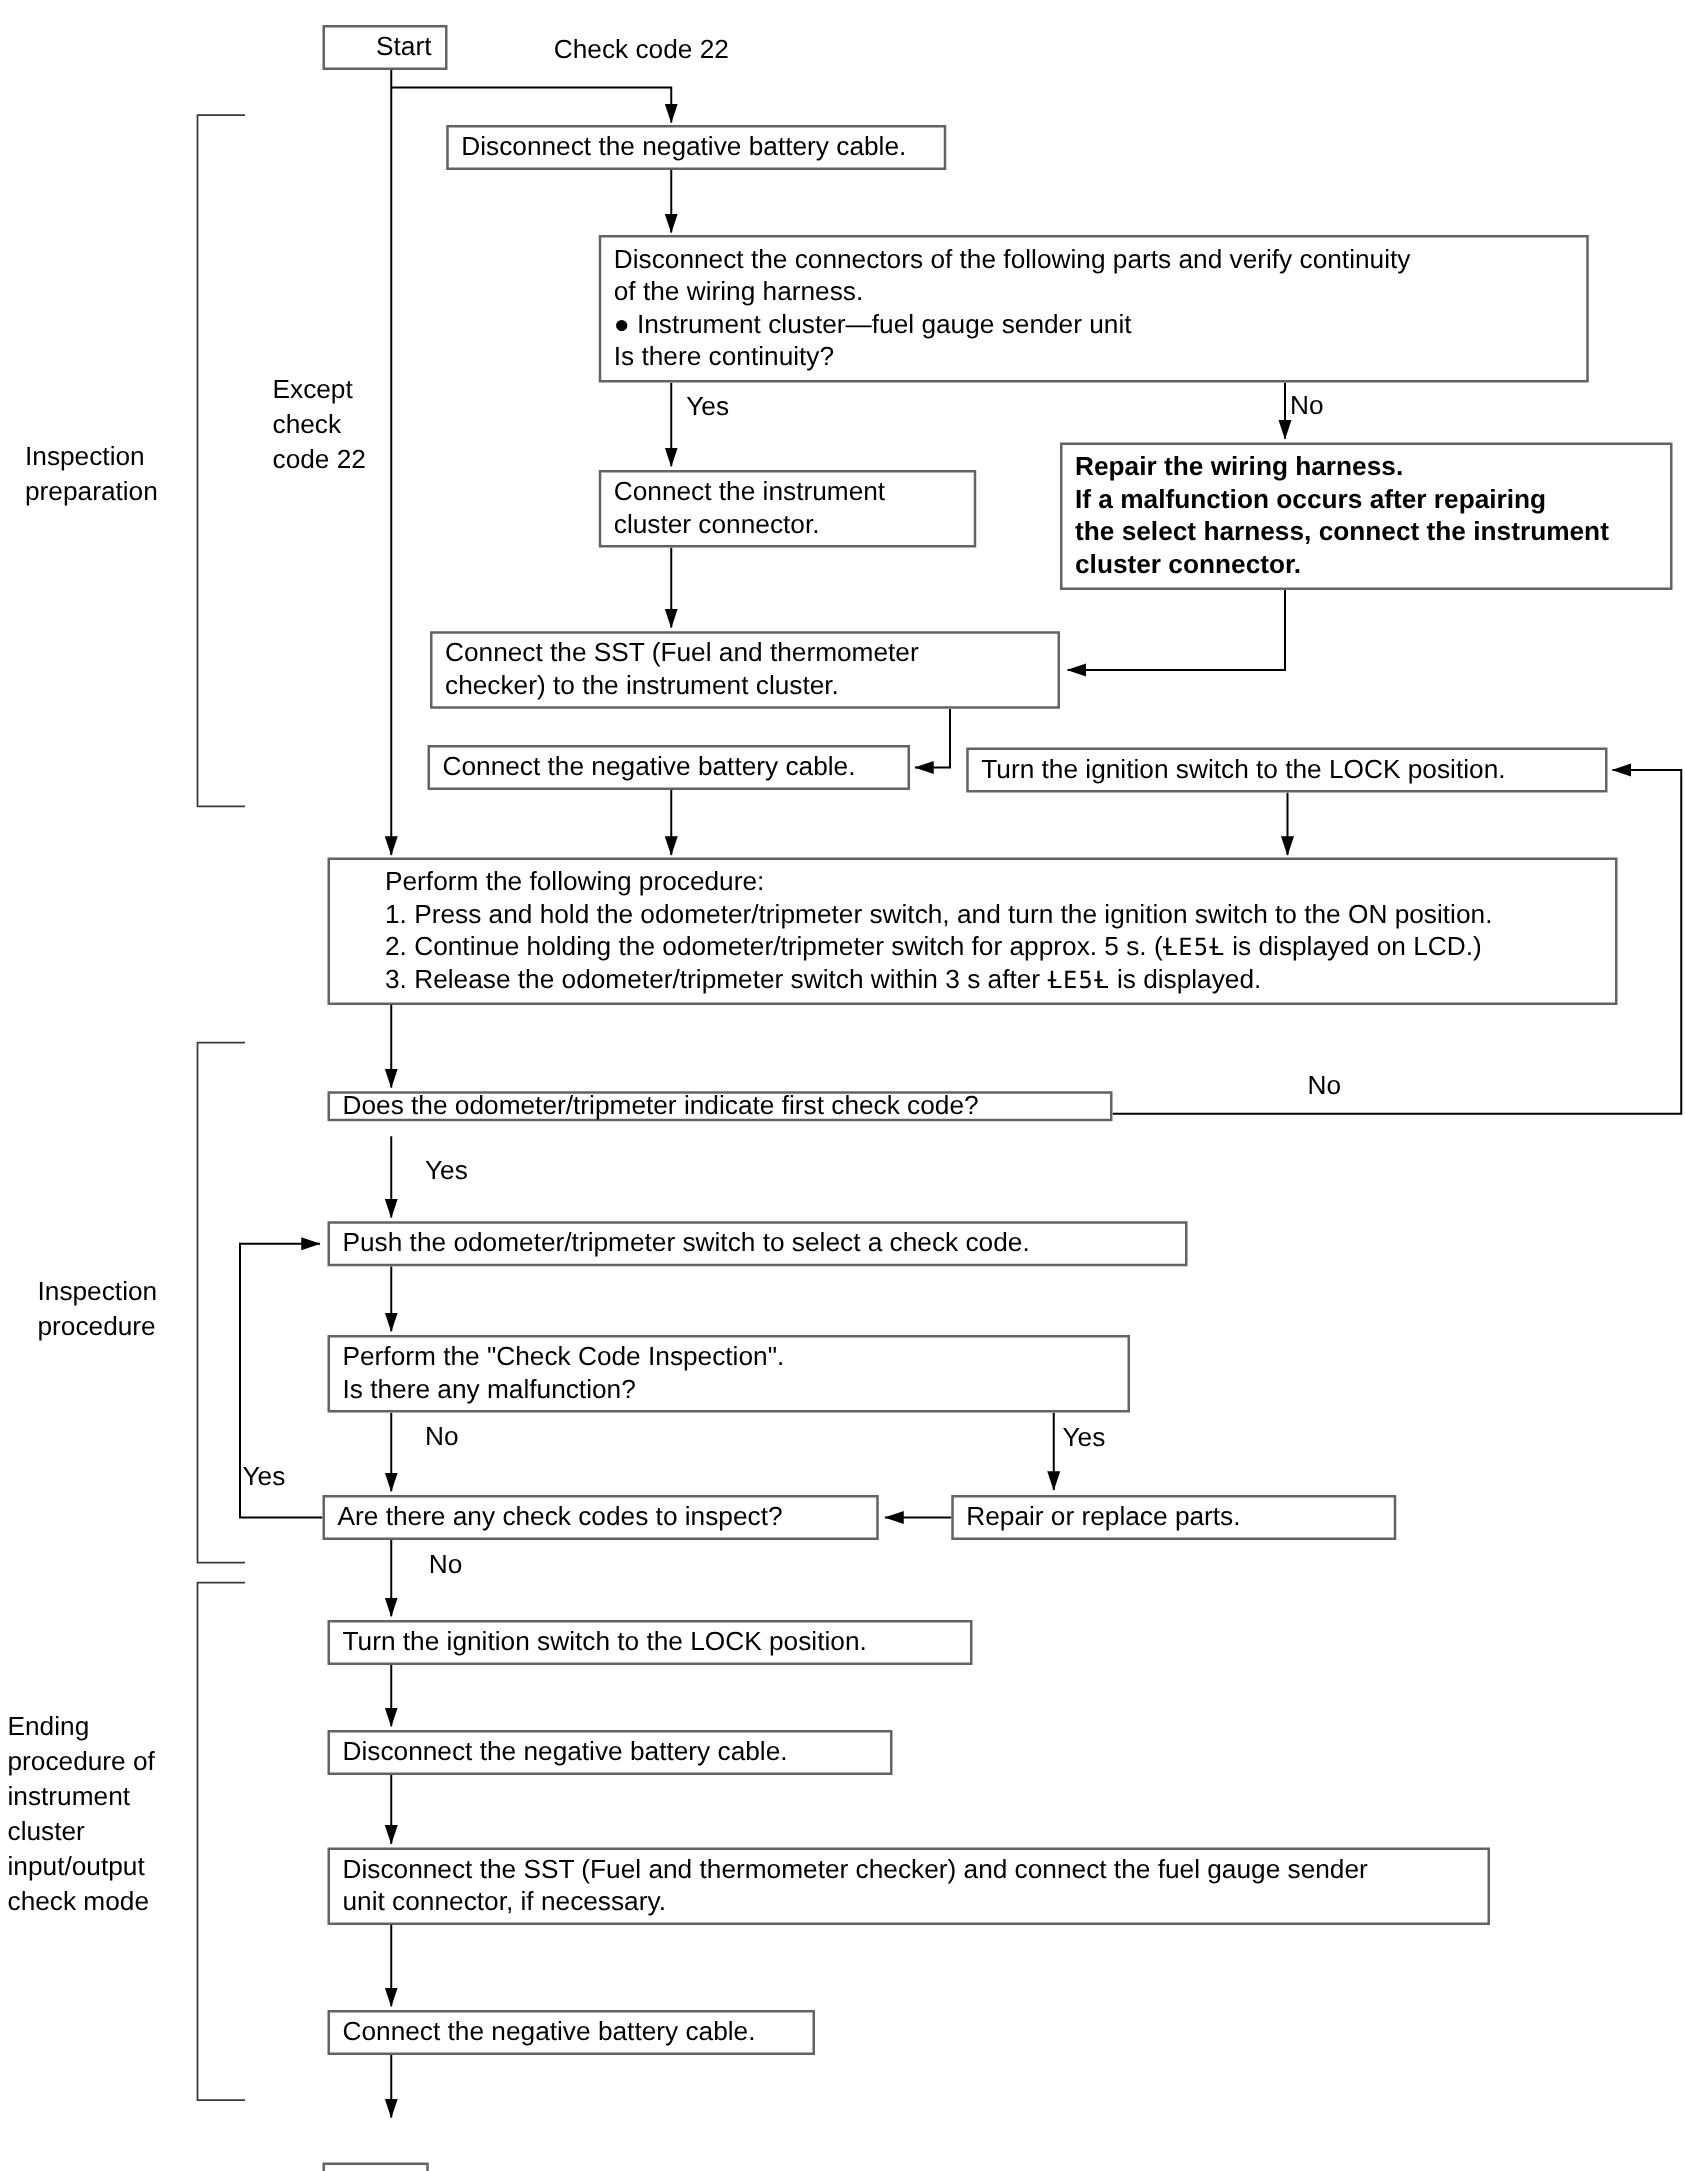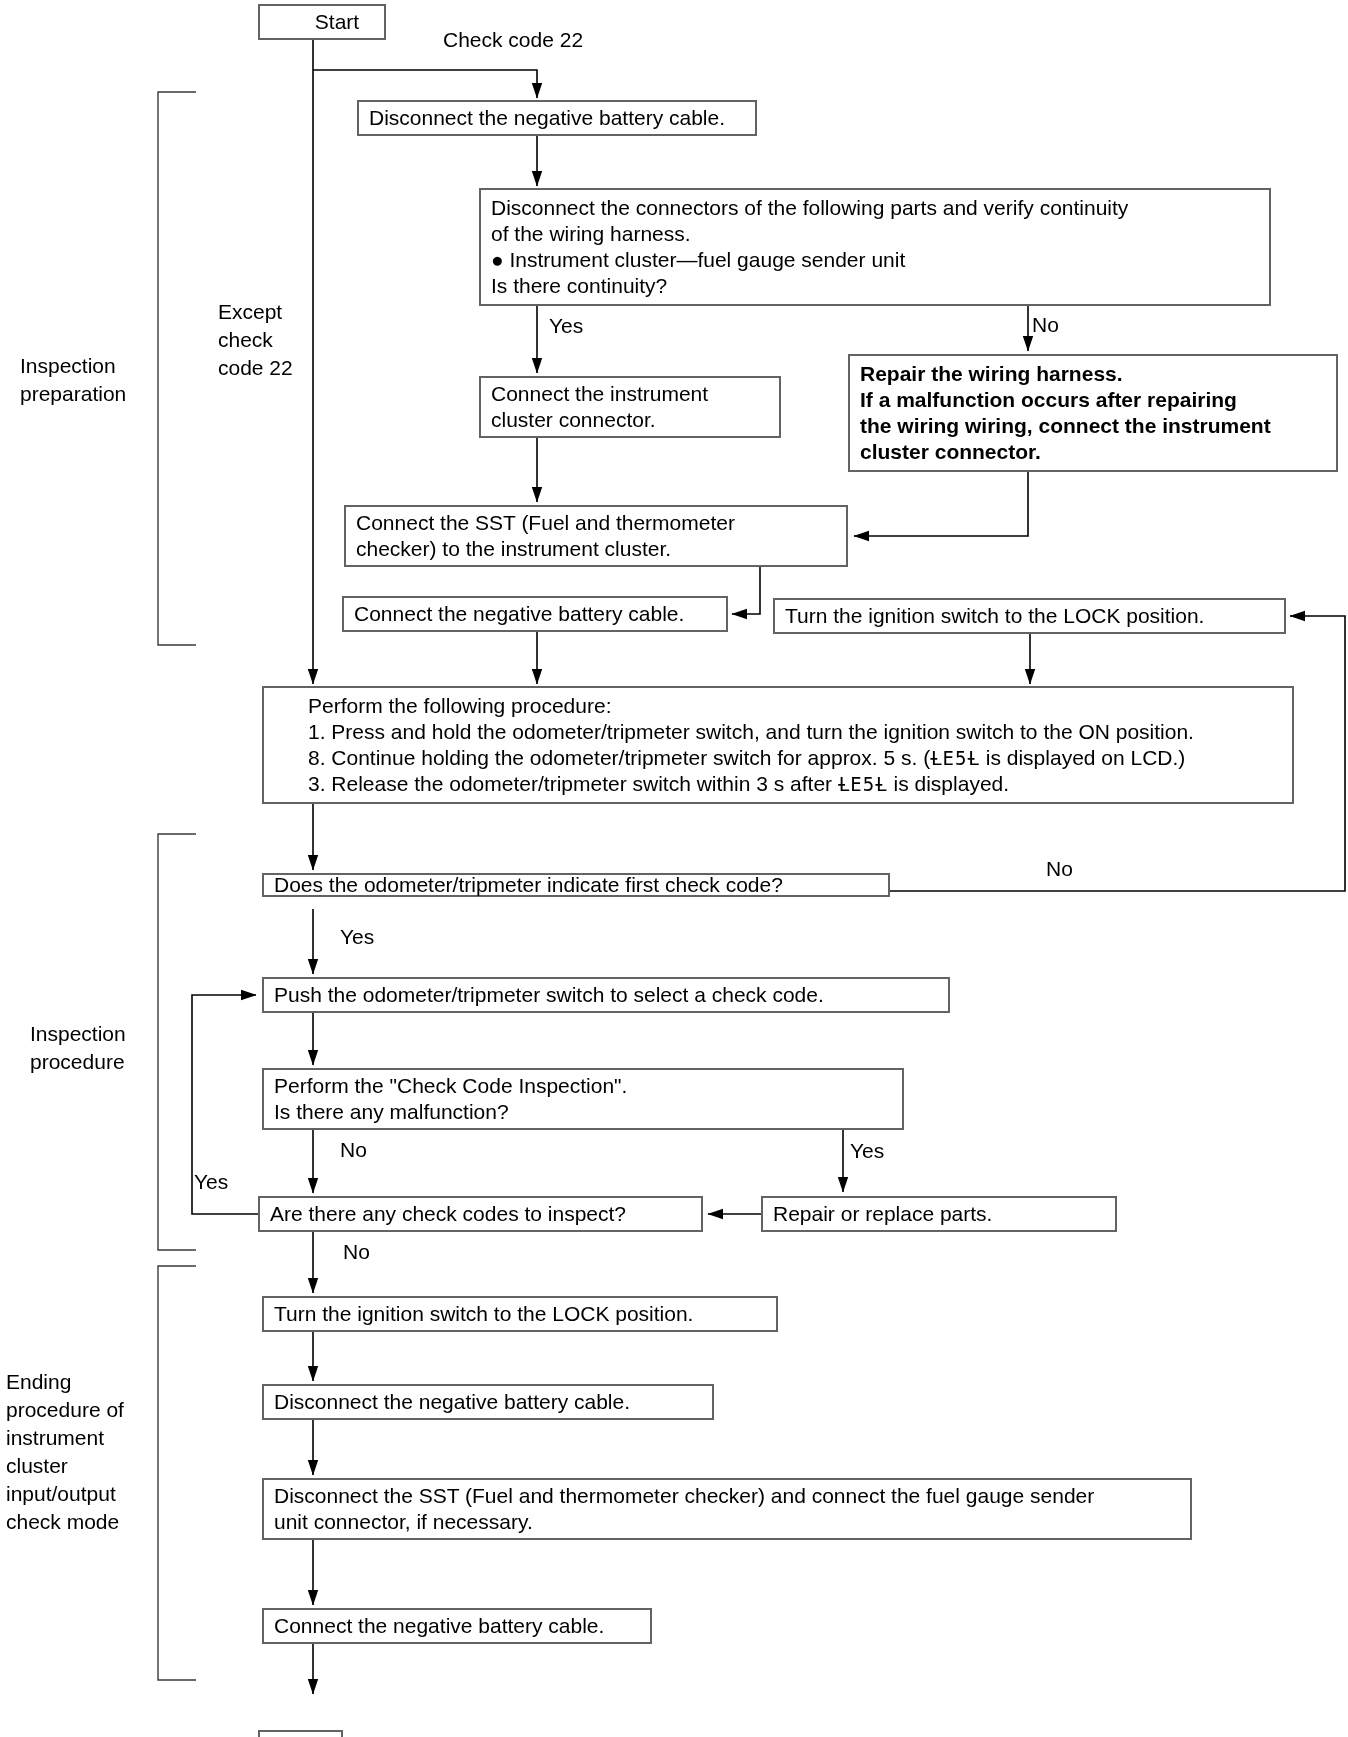--- a/index.html
+++ b/index.html
@@ -55,21 +55,21 @@
     <path d="M313,1540 L313,1605" marker-end="url(#ah)"></path>
     <path d="M313,1644 L313,1694" marker-end="url(#ah)"></path>
   </g>
   <g stroke="#3a3a3a" stroke-width="1.4" fill="none">
     <path d="M196,92 L158,92 L158,645 L196,645"></path>
     <path d="M196,834 L158,834 L158,1250 L196,1250"></path>
     <path d="M196,1266 L158,1266 L158,1680 L196,1680"></path>
   </g>
 </svg>
 
-<div class="node terminal center" style="left:258px;top:4px;width:128px;height:36px;padding-left:40px;">
+<div class="node terminal center" style="left:258px;top:20px;width:100px;height:36px;padding-left:40px;">
   <div class="ln">Start</div>
 </div>
 
 <div class="node" style="left:357px;top:100px;width:400px;height:36px;">
   <div class="ln">Disconnect the negative battery cable.</div>
 </div>
 
 <div class="node" style="left:479px;top:188px;width:792px;height:118px;">
   <div class="ln">Disconnect the connectors of the following parts and verify continuity</div>
   <div class="ln">of the wiring harness.</div>
@@ -78,42 +78,42 @@
 </div>
 
 <div class="node" style="left:479px;top:376px;width:302px;height:62px;">
   <div class="ln">Connect the instrument</div>
   <div class="ln">cluster connector.</div>
 </div>
 
 <div class="node" style="left:848px;top:354px;width:490px;height:118px;font-weight:bold;">
   <div class="ln">Repair the wiring harness.</div>
   <div class="ln">If a malfunction occurs after repairing</div>
-  <div class="ln">the wiring wiring, connect the instrument</div>
+  <div class="ln">the select harness, connect the instrument</div>
   <div class="ln">cluster connector.</div>
 </div>
 
 <div class="node" style="left:344px;top:505px;width:504px;height:62px;">
   <div class="ln">Connect the SST (Fuel and thermometer</div>
   <div class="ln">checker) to the instrument cluster.</div>
 </div>
 
 <div class="node" style="left:342px;top:596px;width:386px;height:36px;">
   <div class="ln">Connect the negative battery cable.</div>
 </div>
 
 <div class="node" style="left:773px;top:598px;width:513px;height:36px;">
   <div class="ln">Turn the ignition switch to the LOCK position.</div>
 </div>
 
 <div class="node" style="left:262px;top:686px;width:1032px;height:118px;padding-left:44px;">
   <div class="ln">Perform the following procedure:</div>
   <div class="ln">1. Press and hold the odometer/tripmeter switch, and turn the ignition switch to the ON position.</div>
   <div class="ln">
-    <span>8. Continue holding the odometer/tripmeter switch for approx. 5 s. (</span><span class="lcd">ȽE5Ƚ</span><span> is displayed on LCD.)</span>
+    <span>2. Continue holding the odometer/tripmeter switch for approx. 5 s. (</span><span class="lcd">ȽE5Ƚ</span><span> is displayed on LCD.)</span>
   </div>
   <div class="ln">
     <span>3. Release the odometer/tripmeter switch within 3 s after </span><span class="lcd">ȽE5Ƚ</span><span> is displayed.</span>
   </div>
 </div>
 
 <div class="node" style="left:262px;top:873px;width:628px;height:24px;">
   <div class="ln">Does the odometer/tripmeter indicate first check code?</div>
 </div>
 

